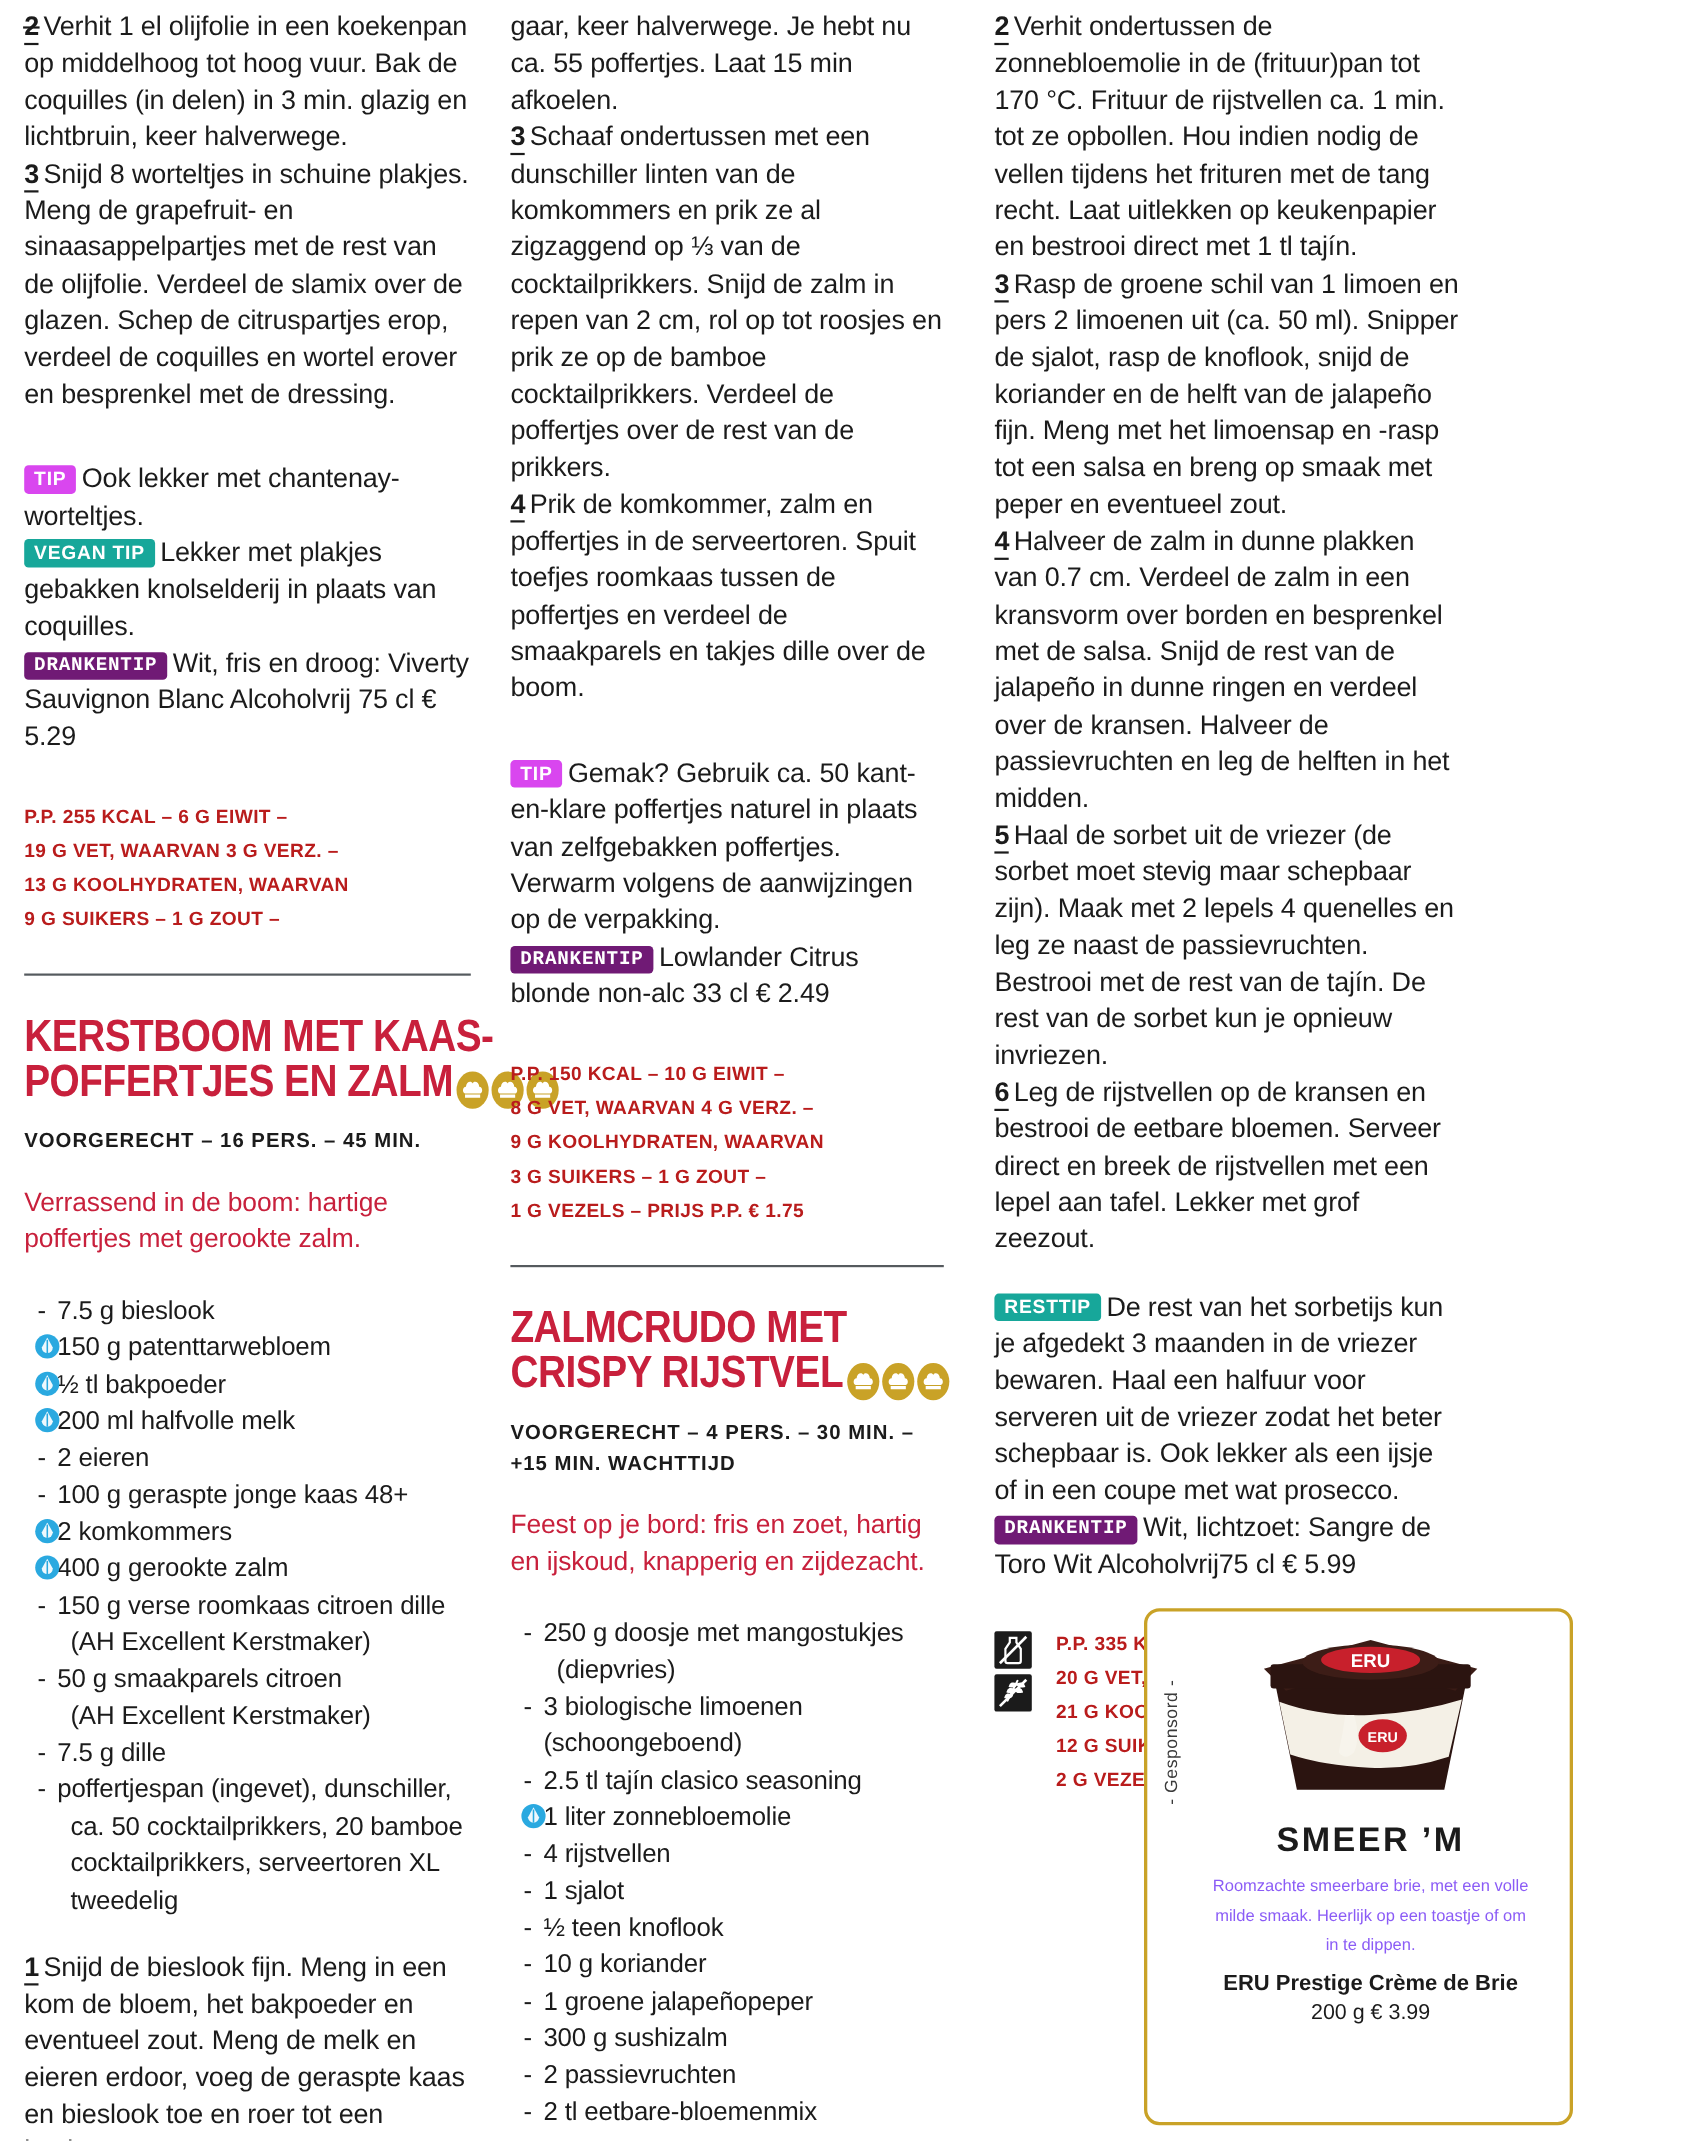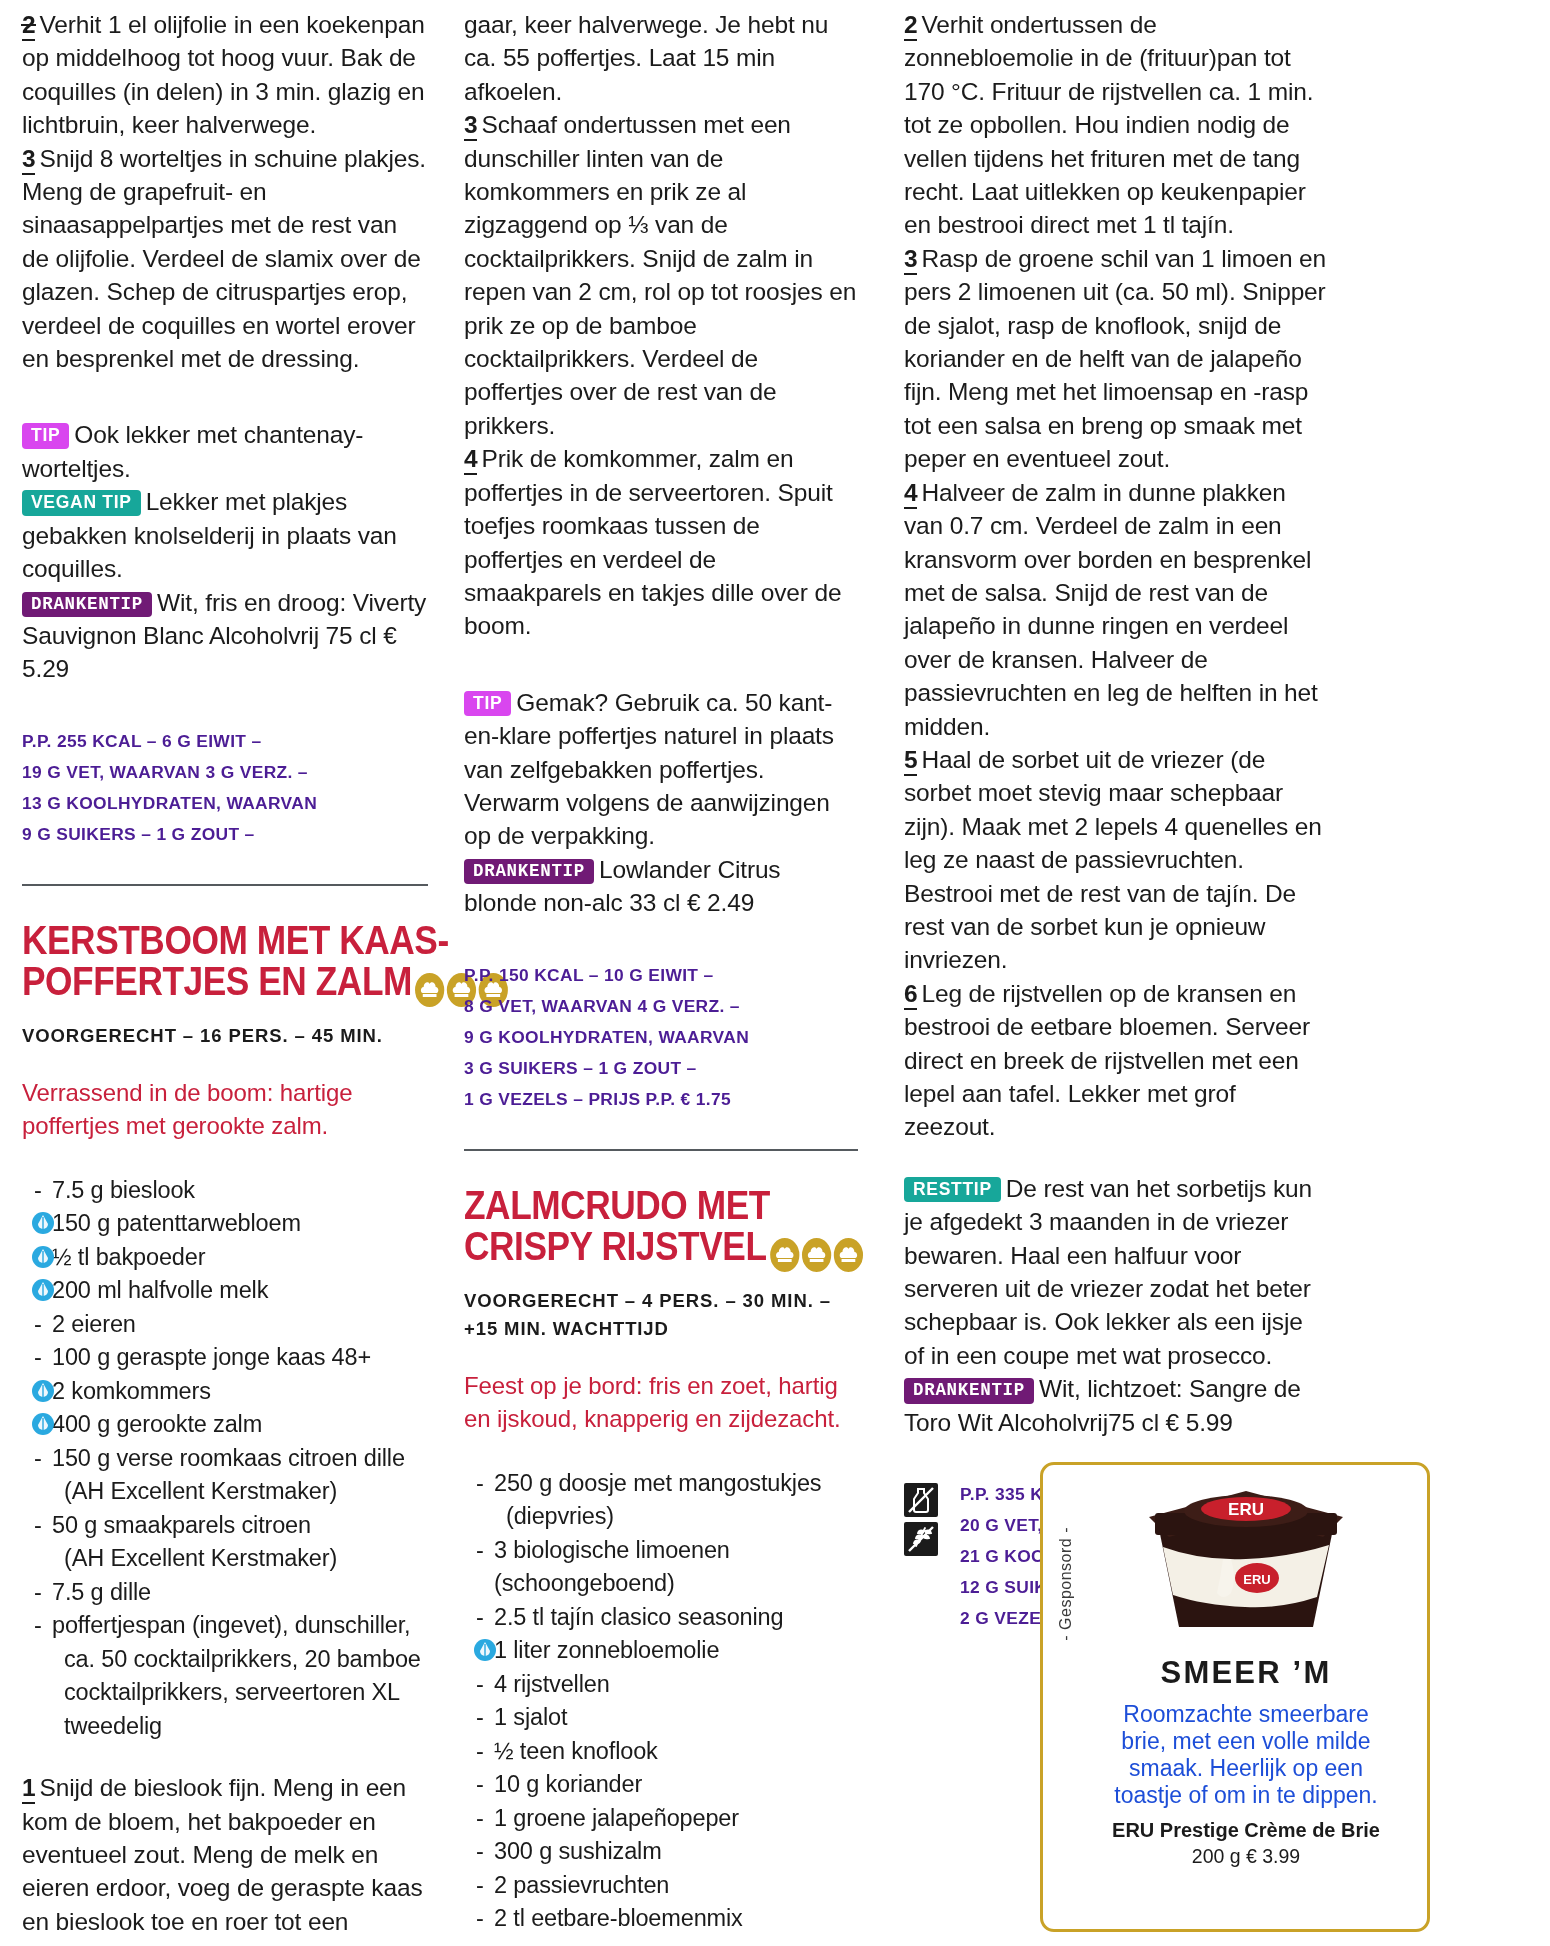--- a/index.html
+++ b/index.html
@@ -80,21 +80,21 @@
   .badge-vegan { background: #17a79a; }
   .badge-rest  { background: #17a79a; }
   .badge-drank { background: #701a75; font-family: Liberation Mono, monospace; }
 
   
   .nutri {
     font-size: 17.4px;
     font-weight: bold;
     line-height: 31px;
     letter-spacing: 0.35px;
-    color: #4c1d95;
+    color: #b91c1c;
     text-transform: uppercase;
   }
   .nutri-row { display: flex; align-items: flex-start; }
   .nutri-icons {
     width: 56px;
     flex: 0 0 56px;
     padding-top: 4px;
   }
   .allergen-icon {
     width: 34px; height: 34px;
@@ -219,23 +219,23 @@
     position: relative;
   }
   .ad-heading {
     font-size: 31px;
     font-weight: bold;
     letter-spacing: 2.2px;
     margin: 20px 0 10px 0;
     color: #1b1b1b;
   }
   .ad-desc {
-    font-size: 23px;
+    font-size: 15px;
     line-height: 27px;
-    color: #1d4ed8;
+    color: #8b5cf6;
   }
   .ad-product {
     font-size: 20px;
     font-weight: bold;
     margin-top: 10px;
     color: #1b1b1b;
   }
   .ad-price {
     font-size: 19.5px;
     margin-top: 3px;

